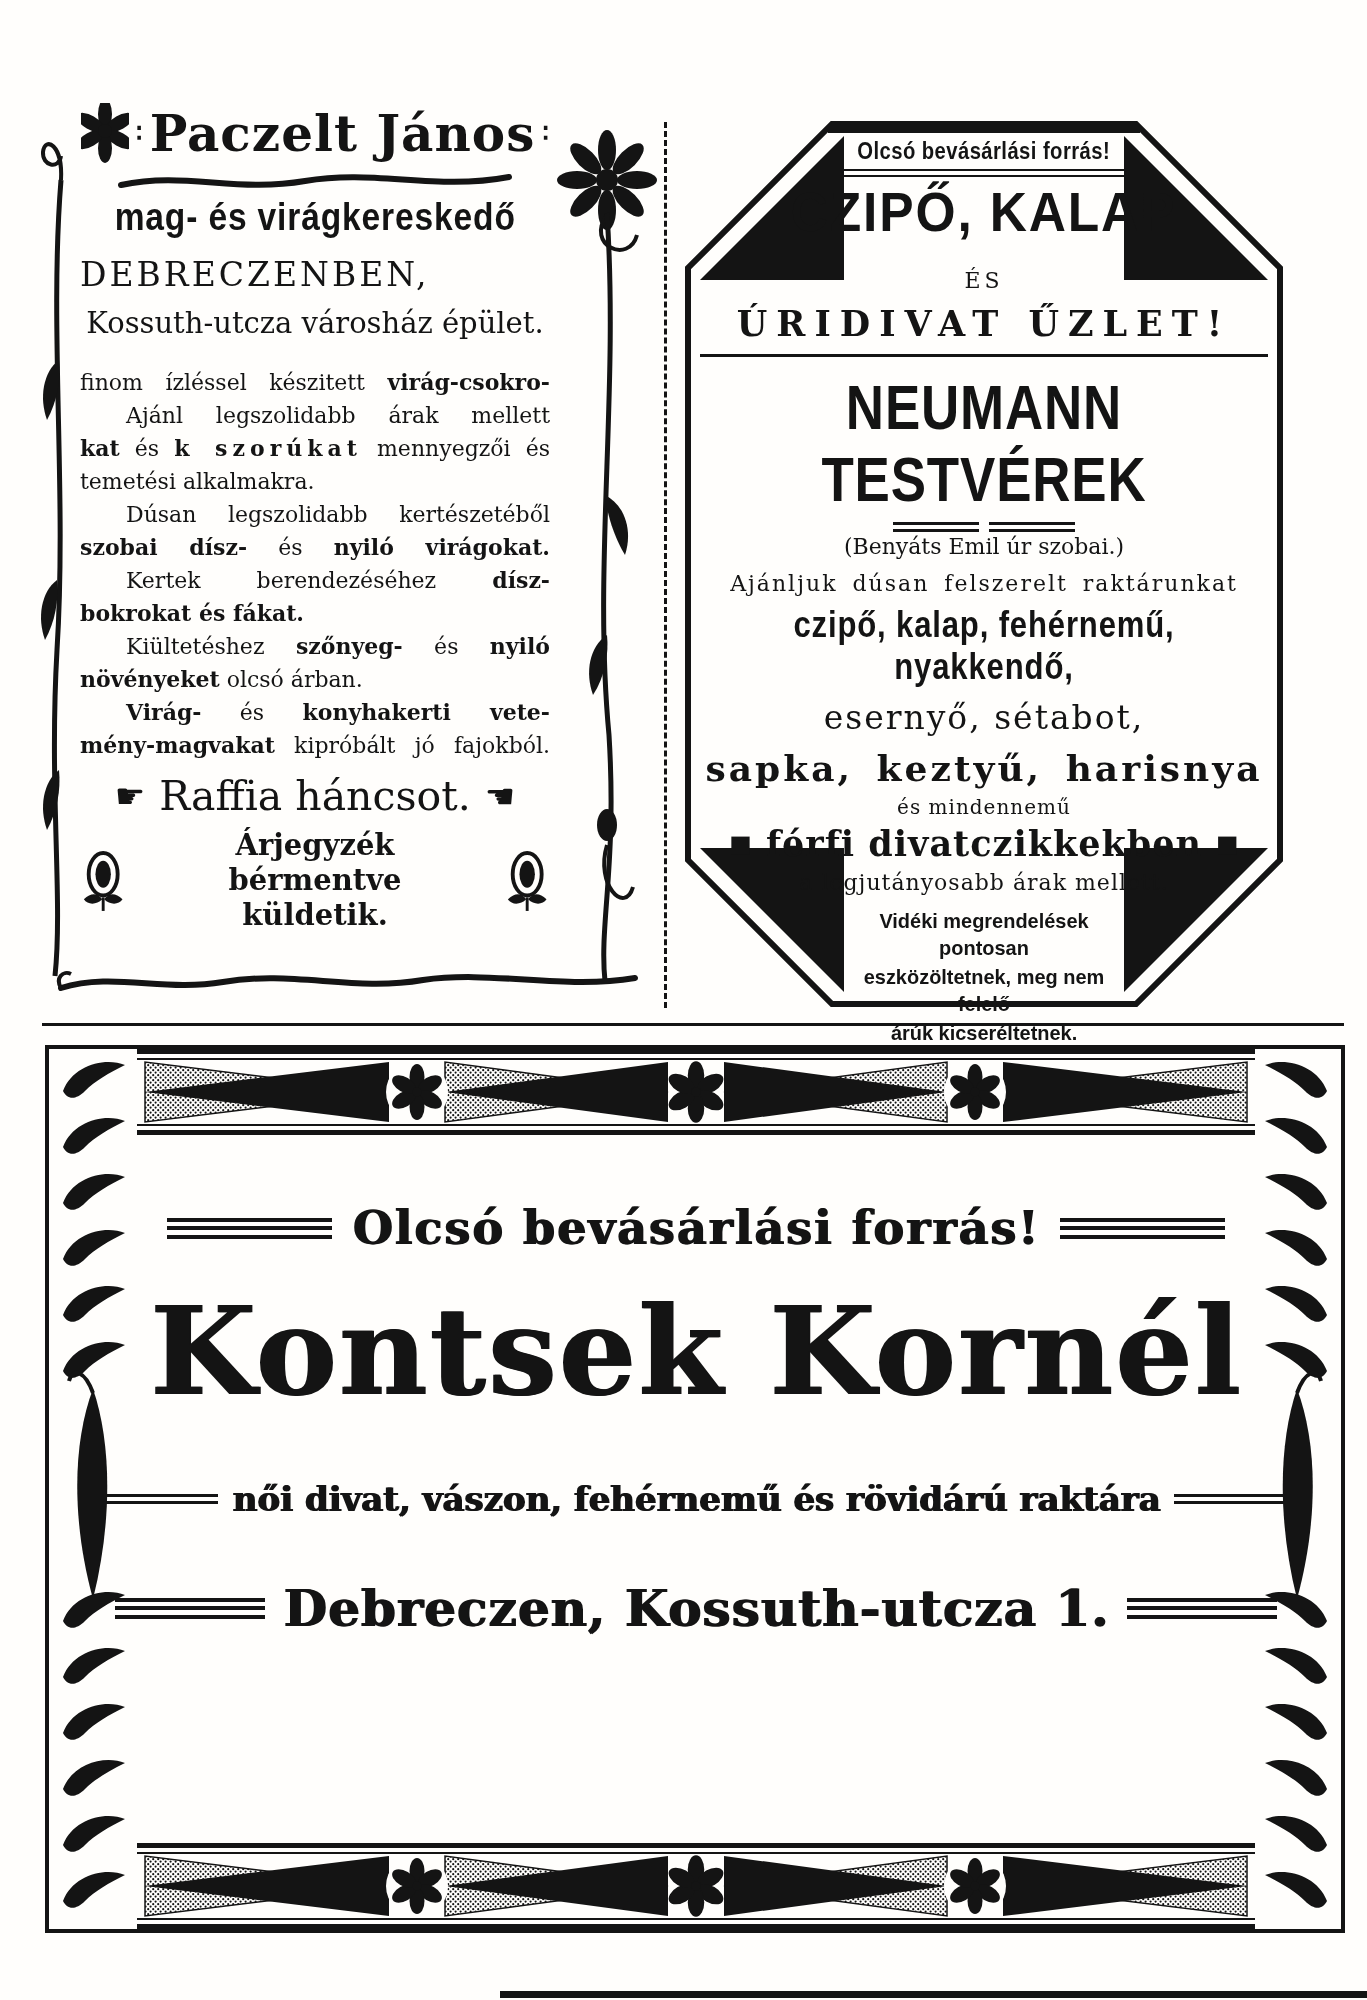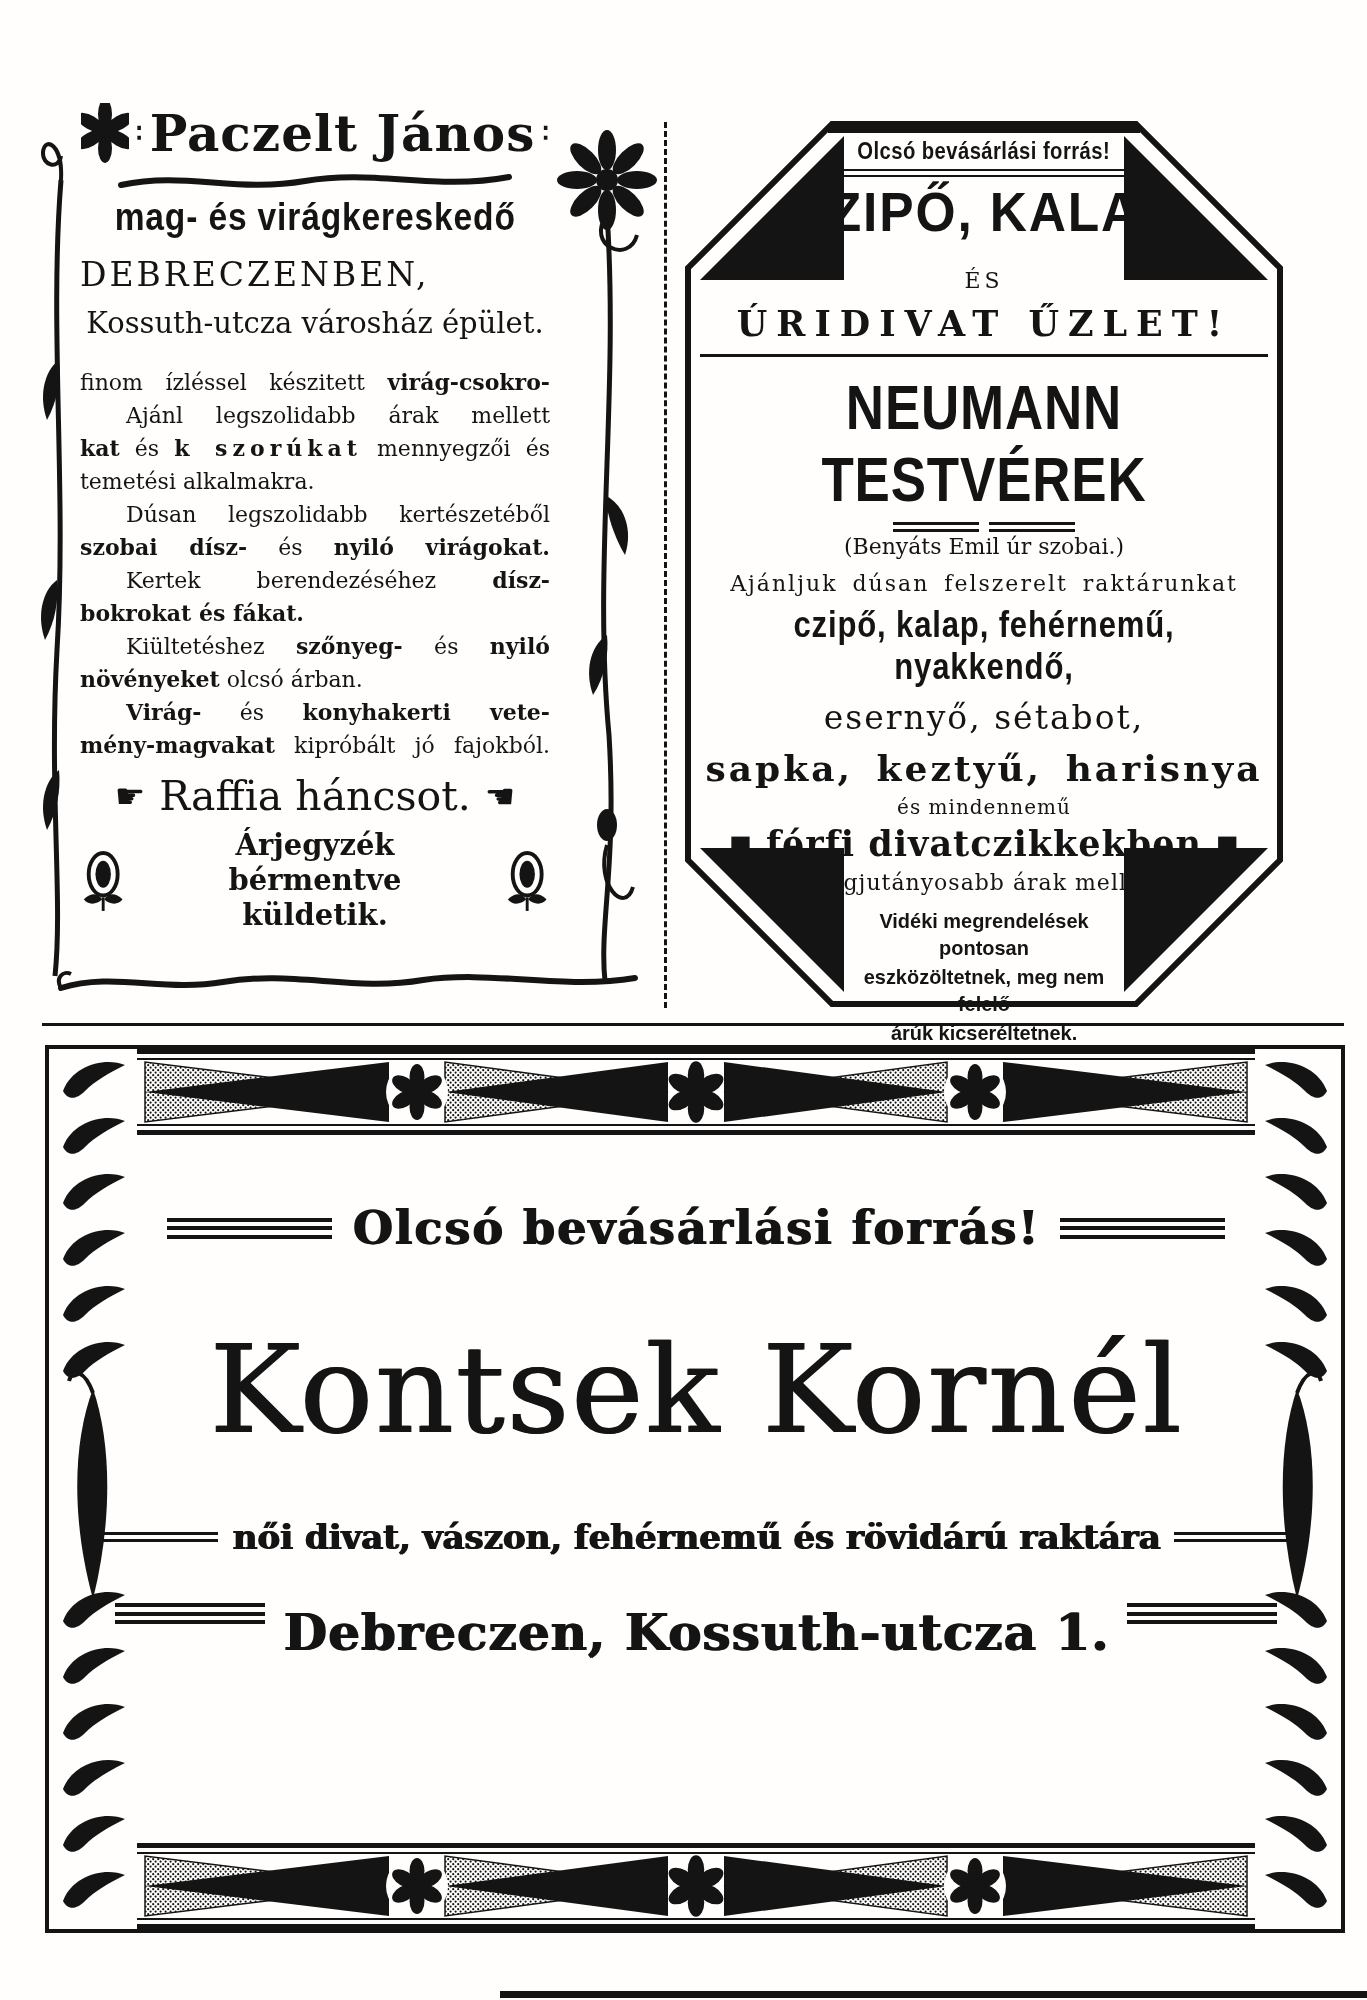--- a/index.html
+++ b/index.html
@@ -87,26 +87,26 @@
   .ba-side.left{left:0;}
   .ba-side.right{right:0;transform:scaleX(-1);}
   .ba-band{position:absolute;left:88px;width:1118px;height:86px;}
   .ba-band.top{top:0;} .ba-band.bottom{bottom:0;}
   .ba-content{position:absolute;left:88px;top:86px;width:1118px;height:708px;
      display:flex;flex-direction:column;align-items:center;}
   .ba-banner{margin-top:66px;display:flex;align-items:center;justify-content:center;gap:20px;}
   .ba-banner .txt{font-size:46px;font-weight:bold;letter-spacing:2px;white-space:nowrap;}
   .rule-tri{width:165px;height:21px;
      background:repeating-linear-gradient(to bottom,#141414 0 4px,transparent 4px 8.5px);}
-  .ba-company{margin-top:64px;font-size:122px;font-weight:normal;letter-spacing:2px;white-space:nowrap;}
+  .ba-company{margin-top:24px;font-size:122px;font-weight:bold;letter-spacing:2px;white-space:nowrap;}
   .ba-tagrow{margin-top:56px;display:flex;align-items:center;justify-content:center;gap:14px;}
   .rule-dbl2{width:120px;height:10px;
      background:repeating-linear-gradient(to bottom,#141414 0 3px,transparent 3px 7px);}
   .ba-tag{font-size:34px;font-weight:bold;white-space:nowrap;}
-  .ba-addrrow{margin-top:46px;display:flex;justify-content:center;gap:18px;}
+  .ba-addrrow{margin-top:60px;display:flex;align-items:center;justify-content:center;gap:18px;}
   .rule-tri2{width:150px;height:21px;
      background:repeating-linear-gradient(to bottom,#141414 0 4px,transparent 4px 8.5px);}
   .ba-addr{font-size:50px;font-weight:bold;letter-spacing:1px;white-space:nowrap;}
 </style>
 </head>
 <body>
 
 <div class="page">
 
   <section class="left-ad">

